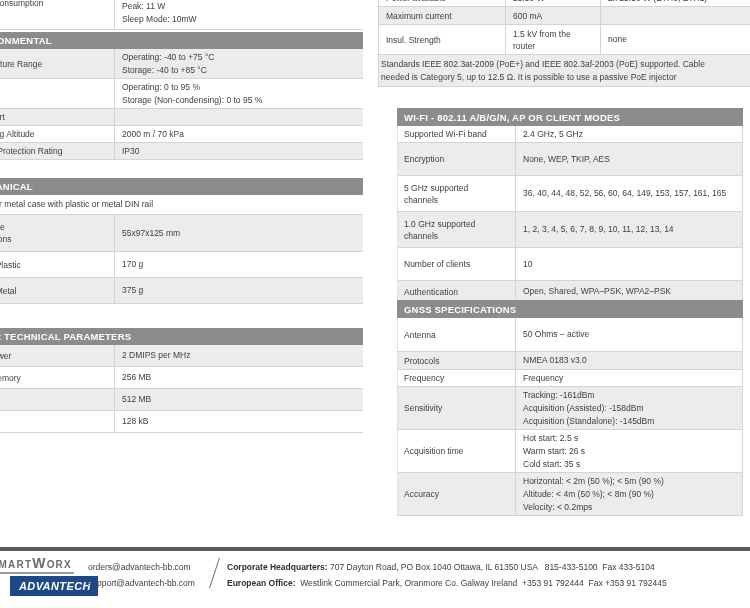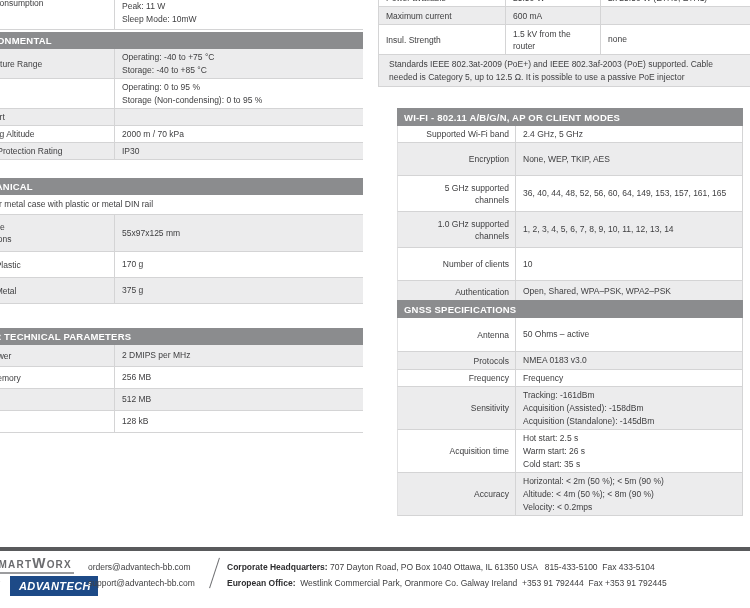--- a/index.html
+++ b/index.html
@@ -65,26 +65,26 @@
   
   .col-left { left:-40px; top:-16px; width:403px; }
   .col-left .lbl { width:155px; }
   .power-row .lbl { justify-content:flex-end; padding-bottom:20px; }
   .power-row .val { justify-content:flex-end; padding-bottom:3px; }
 
   
   .poe { left:378px; top:-10px; width:412px; border-left:1px solid #d4d4d5; }
   .poe .lbl { width:127px; }
   .poe .val2 { width:95px; }
-  .poe-note { line-height:13px; padding:3px 10px; display:flex; flex-direction:column; }
+  .poe-note { line-height:13px; padding:3px 2px; display:flex; flex-direction:column; }
 
   
   .rtable { left:397px; width:346px; }
   .rtable .t-row { border-left:1px solid #e0e0e1; border-right:1px solid #d4d4d5; }
-  .rtable .lbl { width:118px; padding-left:6px;text-align:right; }
+  .rtable .lbl { width:118px; padding-left:6px; }
   .wifi { top:108px; }
   .gnss { top:300px; }
 
   
   .footer-bar { left:0; top:547px; width:750px; height:4px; background:#595a5c; }
   .logo { left:-12px; top:556px; width:96px; }
   .logo-word {
     font-variant: small-caps;
     font-weight: bold;
     font-size: 14px;

